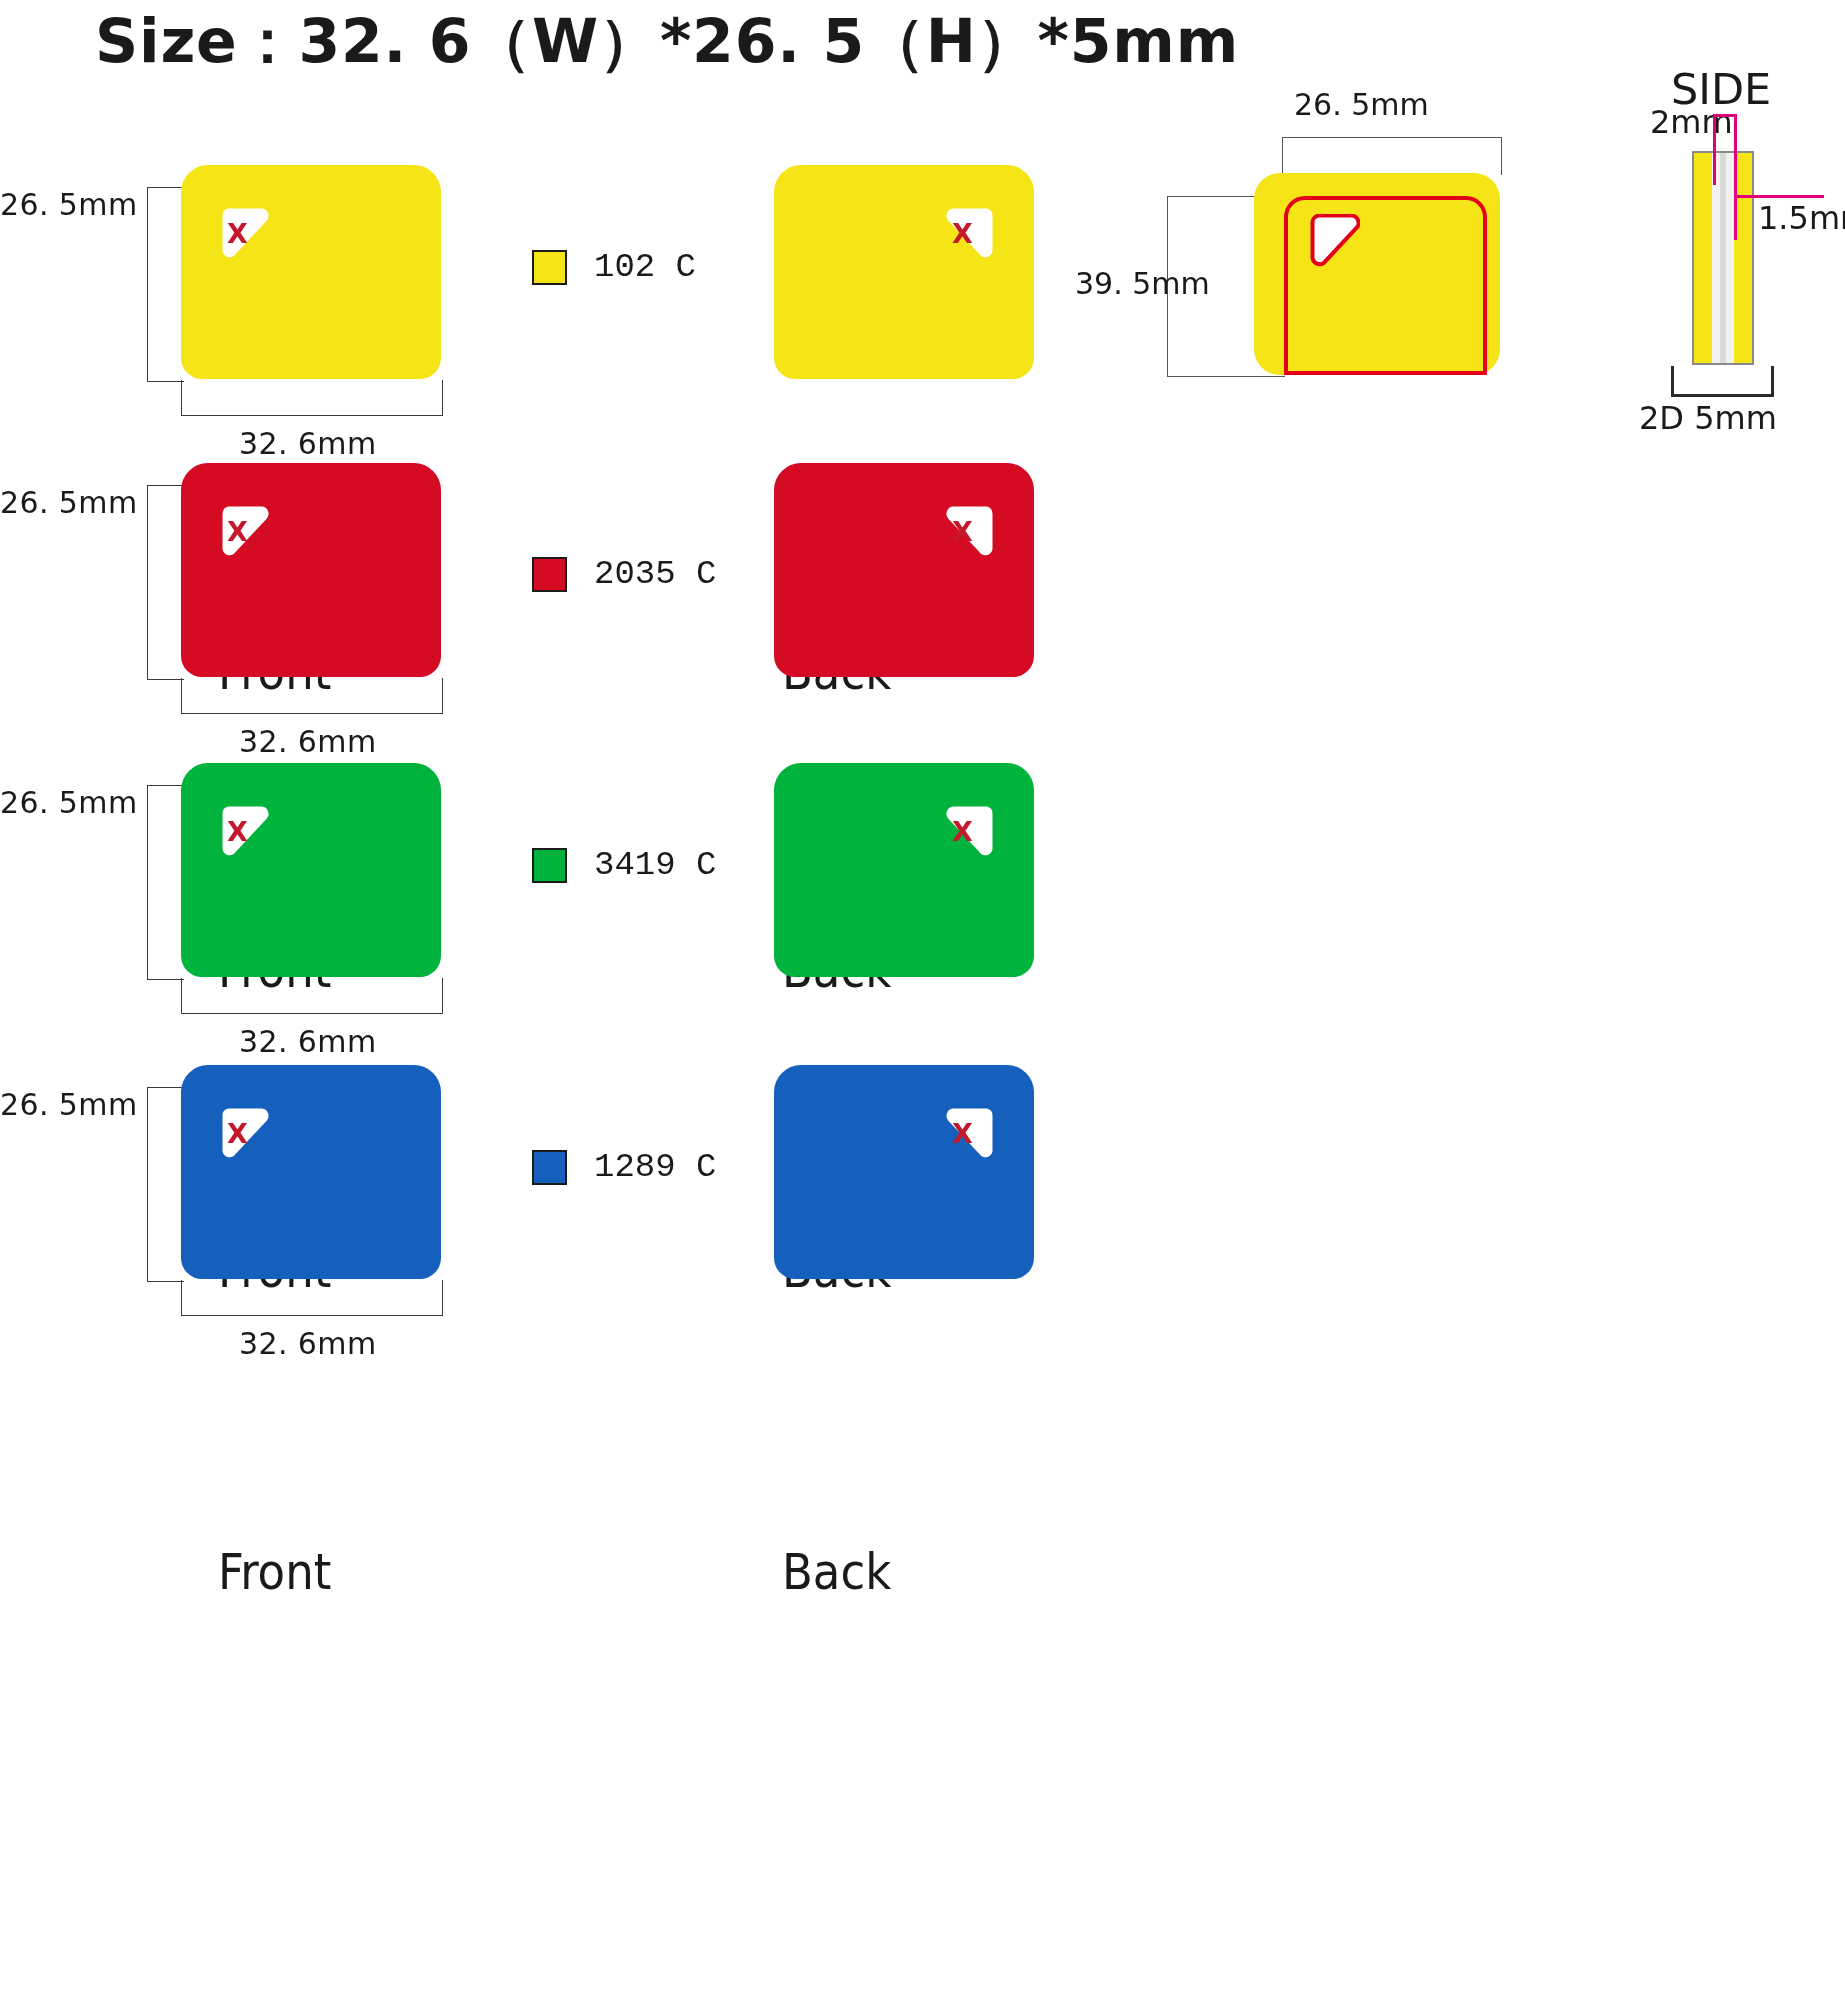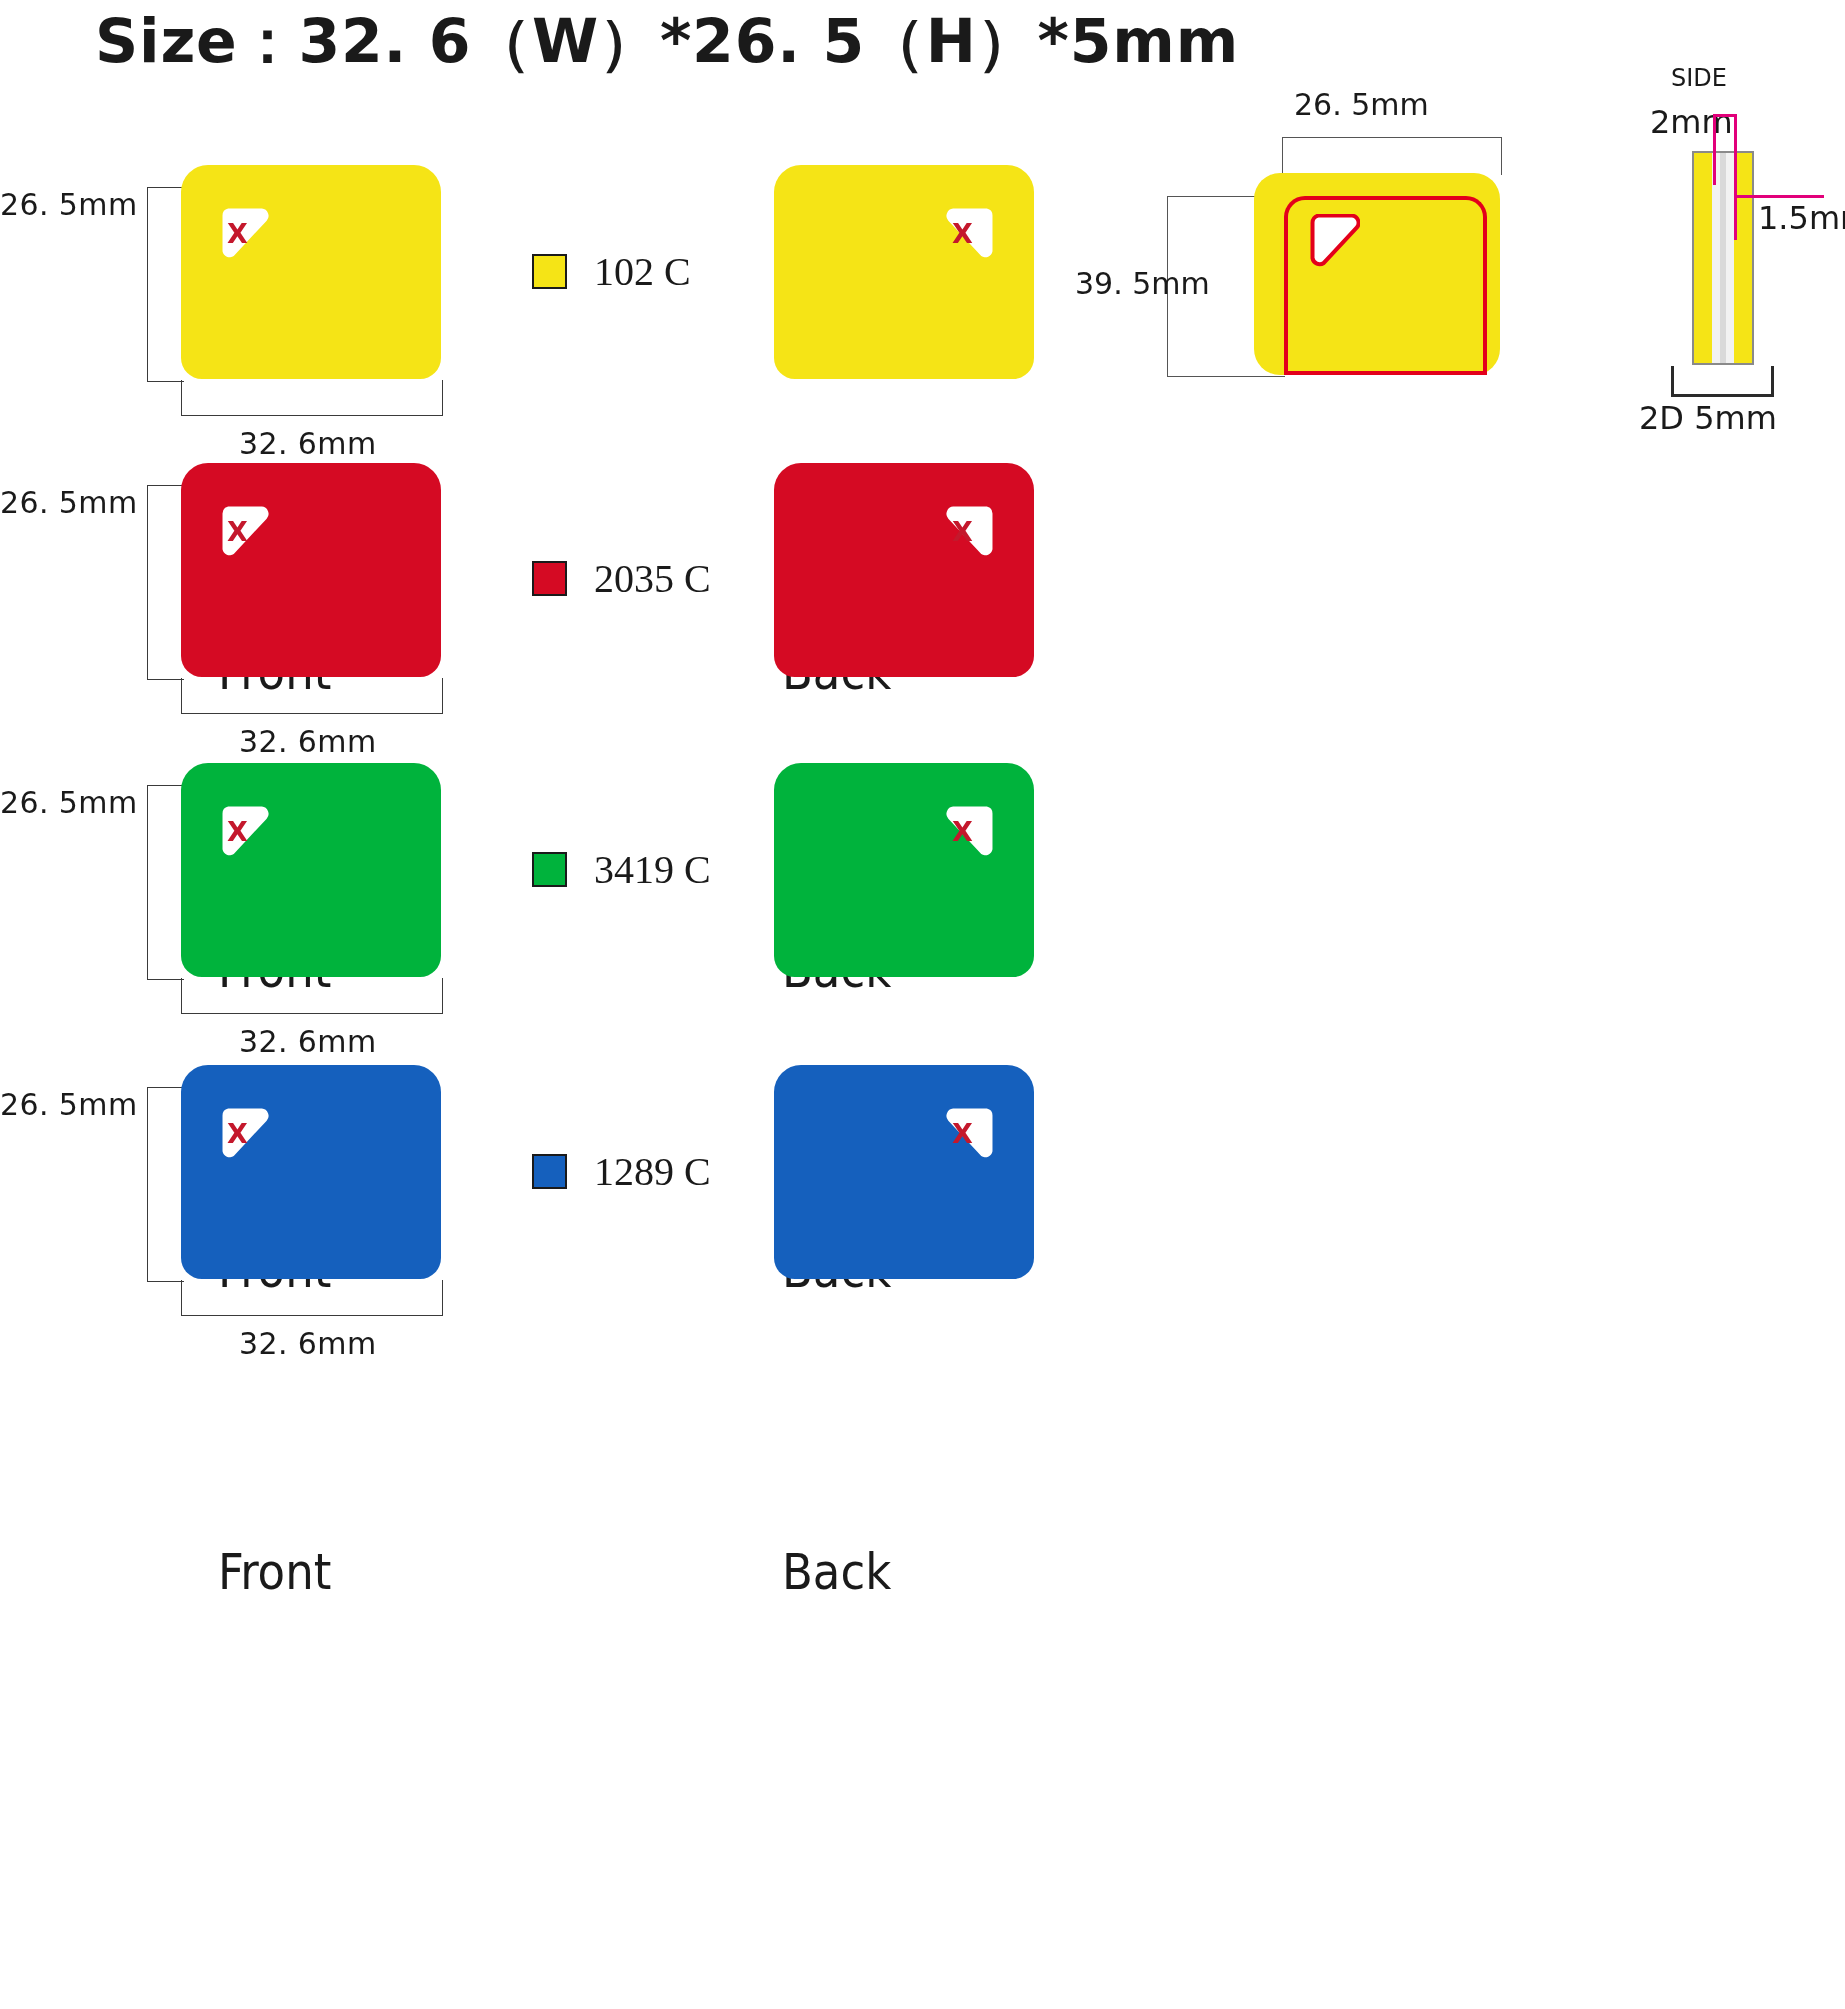--- a/index.html
+++ b/index.html
@@ -103,22 +103,22 @@
     align-items: center;
     gap: 27px;
   }
   .legend-chip {
     width: 35px;
     height: 35px;
     border: 2.4px solid #1a1a1a;
     box-sizing: border-box;
   }
   .legend-text {
-    font-size: 40px;
-    font-family: Liberation Serif, serif;
+    font-size: 34px;
+    font-family: Liberation Mono, monospace;
     white-space: nowrap;
   }
 
   
   #printarea { position: absolute; left: 1169px; top: 113px; width: 379px; height: 322px; }
   #printarea .pa-tag {
     position: absolute;
     left: 85px; top: 60px;
     width: 246px; height: 202px;
     border-radius: 26px;
@@ -162,21 +162,21 @@
   }
   #printarea .pa-label-left {
     position: absolute; left: -94px; top: 153px;
     font-size: 30px; font-family: "DejaVu Sans", sans-serif; white-space: nowrap;
   }
 
   
   #sideview { position: absolute; left: 1600px; top: 64px; width: 242px; height: 379px; }
   #side-title {
     position: absolute; left: 71px; top: 0px;
-    font-size: 24px; font-family: "DejaVu Sans", sans-serif;
+    font-size: 43px; font-family: "DejaVu Sans", sans-serif;
   }
   #side-2mm {
     position: absolute; left: 50px; top: 39px;
     font-size: 32px; font-family: "DejaVu Sans", sans-serif;
   }
   #side-15mm {
     position: absolute; left: 158px; top: 135px;
     font-size: 32px; font-family: "DejaVu Sans", sans-serif; white-space: nowrap;
   }
   #side-2d5mm {

